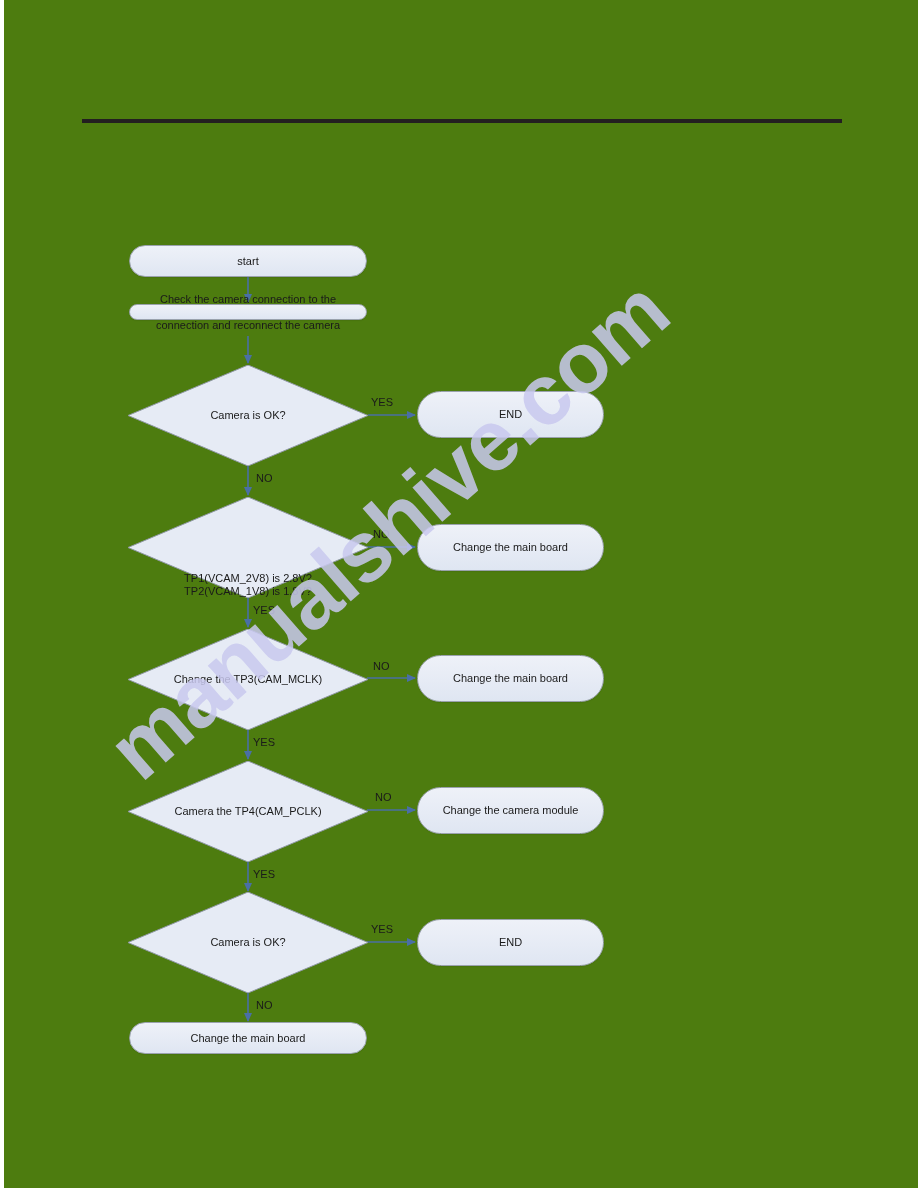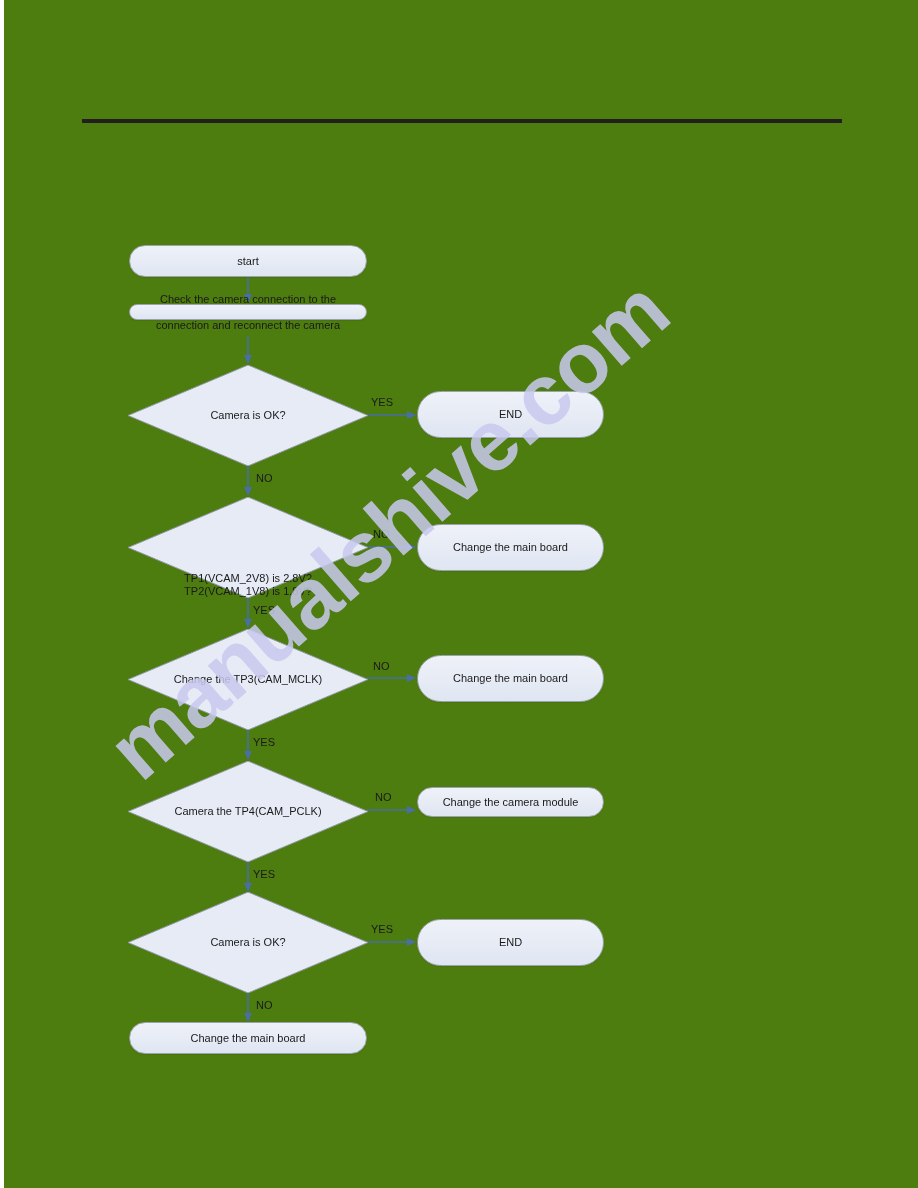--- a/index.html
+++ b/index.html
@@ -216,21 +216,21 @@
       <span>Change the main board</span>
     </div>
 
     <div class="node diamond" style="left:124px; top:761px; width:240px; height:101px;">
       <svg viewBox="0 0 240 101" preserveAspectRatio="none">
         <polygon points="120,0 240,50.5 120,101 0,50.5" fill="#e6ebf5" stroke="#8f98a4" stroke-width="1"></polygon>
       </svg>
       <span class="dlabel">Camera the TP4(CAM_PCLK)</span>
     </div>
 
-    <div class="node pill" style="left:413px; top:787px; width:187px; height:30px;text-align:right;">
+    <div class="node pill" style="left:413px; top:787px; width:187px; height:47px;text-align:right;">
       <span>Change the camera module</span>
     </div>
 
     <div class="node diamond" style="left:124px; top:892px; width:240px; height:101px;">
       <svg viewBox="0 0 240 101" preserveAspectRatio="none">
         <polygon points="120,0 240,50.5 120,101 0,50.5" fill="#e6ebf5" stroke="#8f98a4" stroke-width="1"></polygon>
       </svg>
       <span class="dlabel">Camera is OK?</span>
     </div>
 

